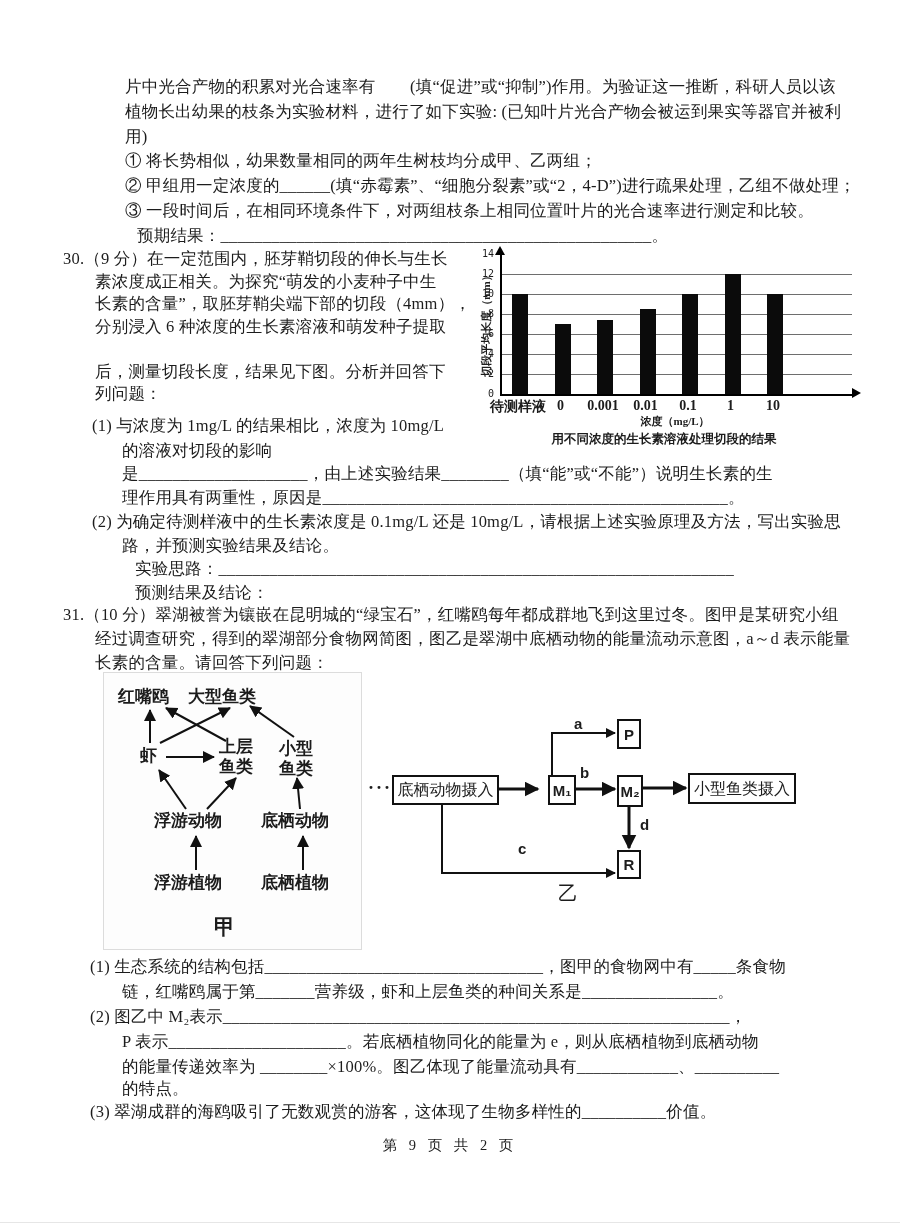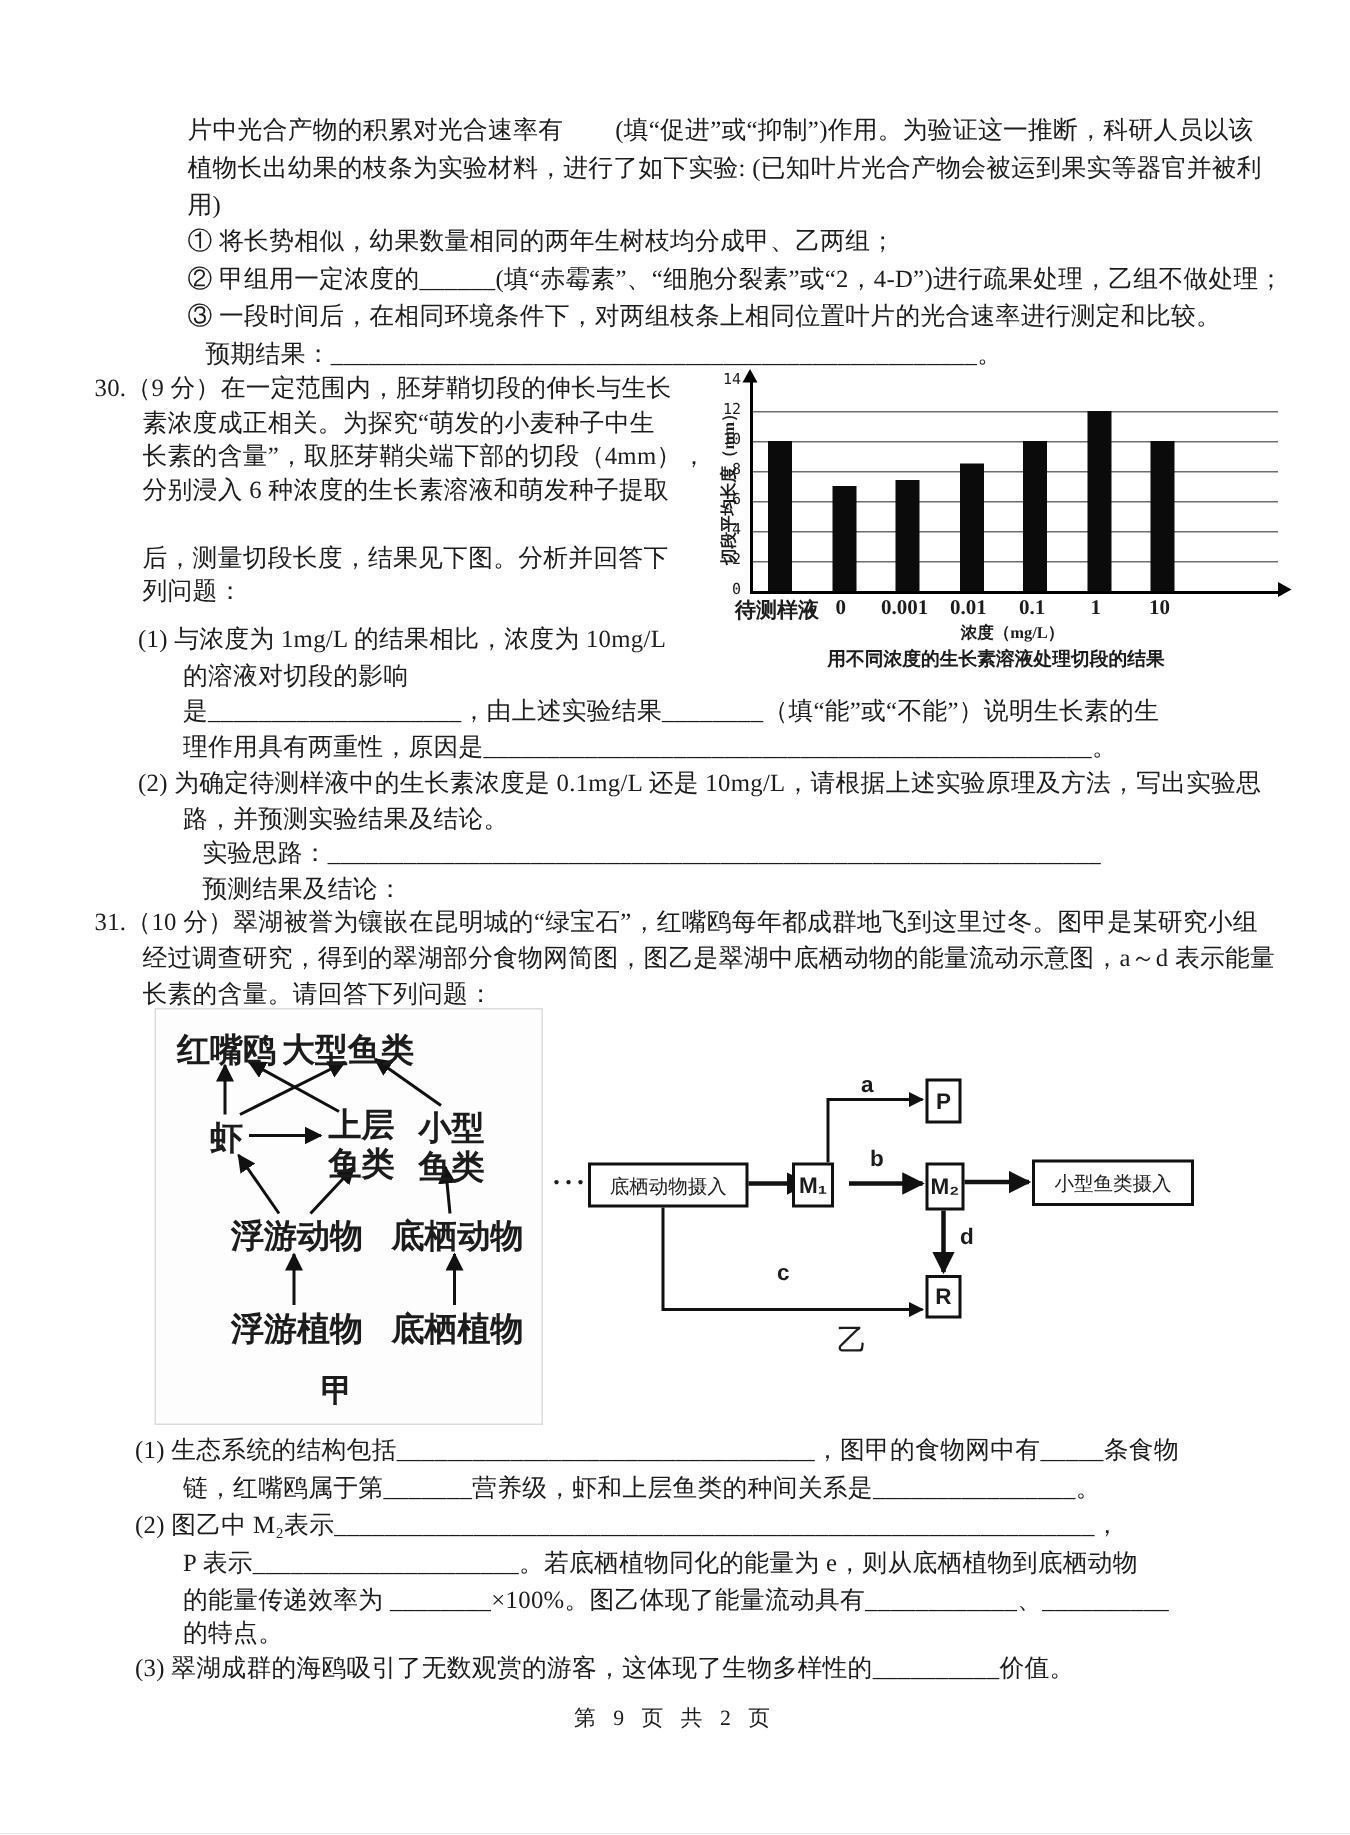--- a/index.html
+++ b/index.html
@@ -26,28 +26,28 @@
   #chart-xlabels{position:absolute;left:32px;top:148px;width:350px;height:14px;}
   #chart-xlabels .xtick{position:absolute;width:64px;text-align:center;font-size:14px;font-weight:bold;}
   #chart .xlab{position:absolute;left:32px;top:164px;width:350px;text-align:center;
                font-size:11px;font-weight:bold;}
   #chart .ctitle{position:absolute;left:10px;top:181px;width:372px;text-align:center;
                  font-size:12.5px;font-weight:bold;}
 
   
   #jia{position:absolute;left:103px;top:672px;width:257px;height:276px;
        background:#fdfdfd;border:1px solid #dcdcdc;}
-  #jia .node{position:absolute;font-weight:bold;font-size:22px;line-height:1.2;white-space:pre-line;text-align:center;}
+  #jia .node{position:absolute;font-weight:bold;font-size:17px;line-height:1.2;white-space:pre-line;text-align:center;}
   #jia .cap{position:absolute;font-size:21px;font-weight:bold;}
   #jia svg{position:absolute;left:0;top:0;}
 
   
   #yi{position:absolute;left:368px;top:688px;width:470px;height:225px;}
   #yi .ebox{position:absolute;border:2px solid #111;background:#fff;text-align:center;
-            font-size:13px;line-height:1.0;display:flex;align-items:center;justify-content:center;}
+            font-size:16px;line-height:1.0;display:flex;align-items:center;justify-content:center;}
   #yi .mbox{font-weight:bold;font-size:15px;font-family:"Liberation Sans",sans-serif;}
   #yi .flab{position:absolute;font-weight:bold;font-size:15px;font-family:"Liberation Sans",sans-serif;}
   #yi .dots{position:absolute;font-weight:bold;font-size:18px;letter-spacing:2px;}
   #yi .cap{position:absolute;font-size:20px;}
   #yi svg{position:absolute;left:0;top:0;}
 
   #footer{position:absolute;left:0;top:1136px;width:100%;text-align:center;font-size:14.5px;letter-spacing:4px;}
 </style>
 </head>
 <body>
@@ -170,21 +170,21 @@
         <line x1="127" y1="101" x2="170" y2="101" stroke-width="3"></line>
         <line x1="198" y1="101" x2="247" y2="101" stroke-width="3"></line>
         <line x1="273" y1="100" x2="318" y2="100" stroke-width="3"></line>
         <line x1="261" y1="117" x2="261" y2="160" stroke-width="3"></line>
         <polyline points="184,87 184,45 247,45" stroke-width="2"></polyline>
         <polyline points="74,115 74,185 247,185" stroke-width="2"></polyline>
       </g>
     </svg>
     <span class="dots" style="left:0px;top:90px">·····</span>
     <div class="ebox" style="left:24px;top:87px;width:103px;height:26px">底栖动物摄入</div>
-    <div class="ebox mbox" style="left:160px;top:87px;width:24px;height:26px">M₁</div>
+    <div class="ebox mbox" style="left:180px;top:87px;width:24px;height:26px">M₁</div>
     <div class="ebox mbox" style="left:249px;top:87px;width:22px;height:28px">M₂</div>
     <div class="ebox mbox" style="left:249px;top:31px;width:20px;height:26px">P</div>
     <div class="ebox mbox" style="left:249px;top:162px;width:20px;height:25px">R</div>
     <div class="ebox" style="left:320px;top:85px;width:104px;height:27px">小型鱼类摄入</div>
     <span class="flab" style="left:206px;top:27px">a</span>
     <span class="flab" style="left:212px;top:76px">b</span>
     <span class="flab" style="left:150px;top:152px">c</span>
     <span class="flab" style="left:272px;top:128px">d</span>
     <span class="cap" style="left:190px;top:192px">乙</span>
   </div>

